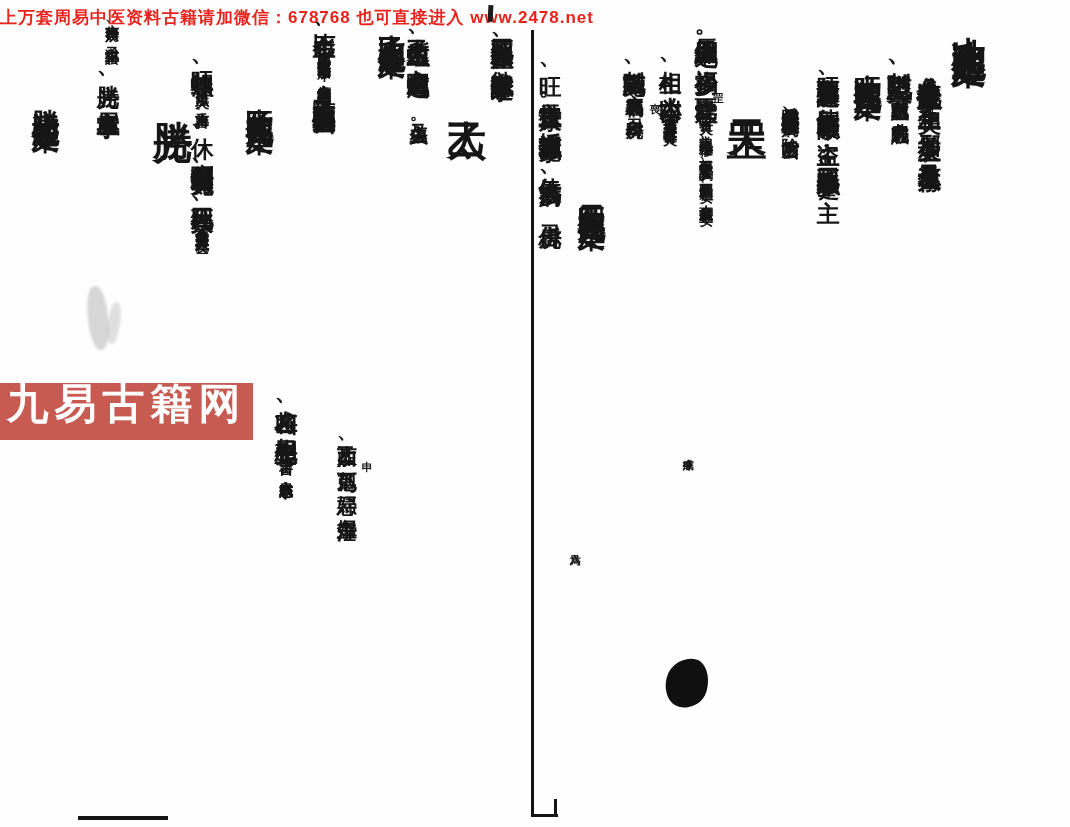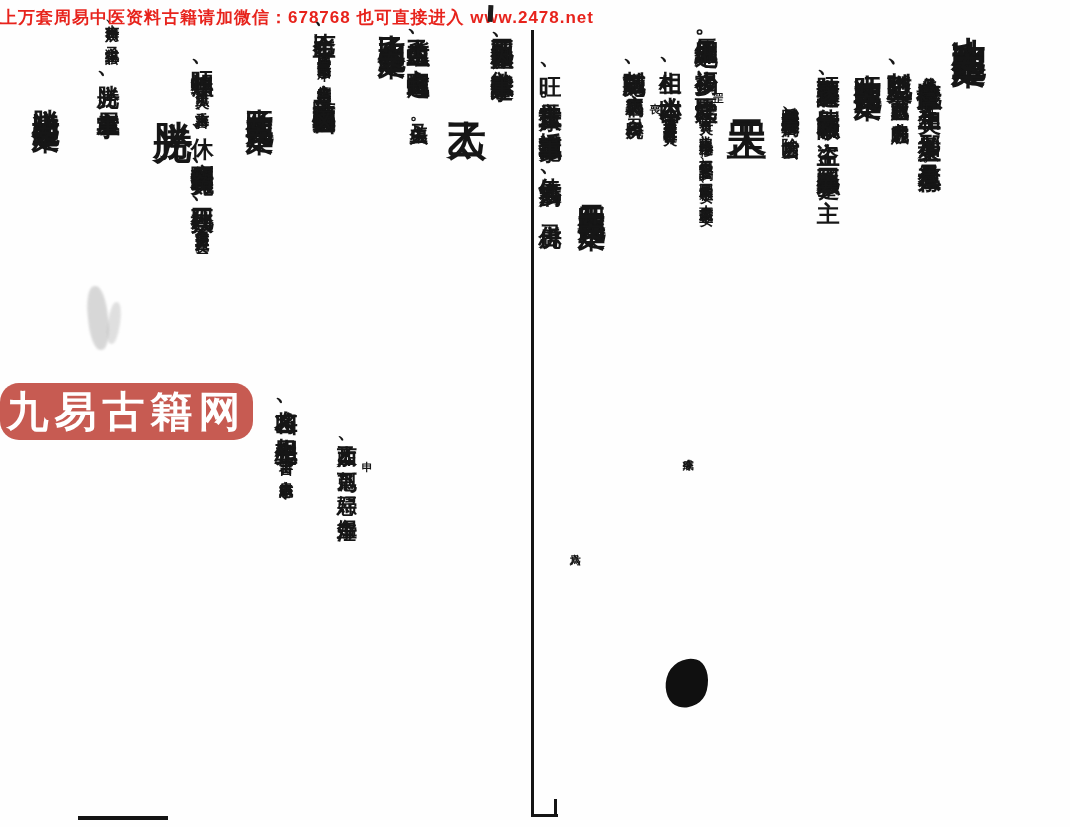--- a/index.html
+++ b/index.html
@@ -41,23 +41,23 @@
   .bottom-line{position:absolute;left:78px;top:816px;width:90px;height:4px;background:#141414;z-index:5;}
   .ink-blot{
     position:absolute;left:666px;top:658px;width:42px;height:50px;background:#101010;
     border-radius:58% 42% 55% 45% / 50% 55% 45% 50%;transform:rotate(14deg);z-index:20;
   }
   .ink-bar{position:absolute;left:488px;top:5px;width:5px;height:17px;background:#1c1c1c;transform:rotate(3deg);z-index:31;}
   .smudge1{position:absolute;left:88px;top:286px;width:20px;height:64px;background:#8a8a8a;opacity:.33;border-radius:45%;filter:blur(1px);transform:rotate(-6deg);z-index:4;}
   .smudge2{position:absolute;left:108px;top:302px;width:12px;height:42px;background:#9a9a9a;opacity:.3;border-radius:45%;filter:blur(1px);transform:rotate(8deg);z-index:4;}
   .watermark{
     position:absolute;left:0;top:383px;width:253px;height:57px;z-index:40;
-    display:flex;align-items:center;justify-content:center;
+    display:flex;align-items:flex-start;justify-content:center;
     font-family:"DejaVu Sans","Liberation Sans",sans-serif;
-    font-size:42px;font-weight:bold;letter-spacing:6px;line-height:1;border-radius:19px;
+    font-size:42px;font-weight:bold;letter-spacing:6px;line-height:1;
   }
 </style>
 </head>
 <body style="background: rgb(254, 254, 254);">
 
 <div class="page">
   <div class="header" style="color: rgb(231, 35, 28);">上万套周易中医资料古籍请加微信：678768 也可直接进入 www.2478.net</div>
   <div class="ink-bar"></div>
 
   <div id="manuscript">

